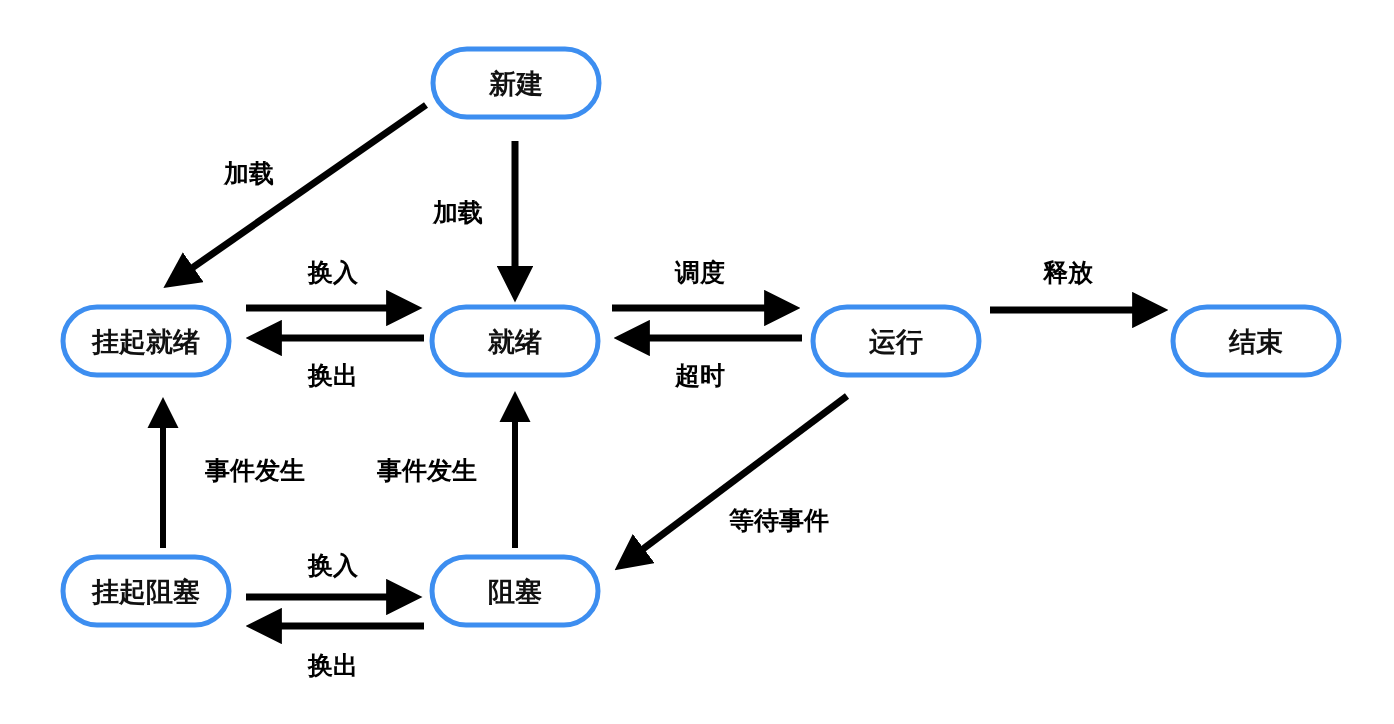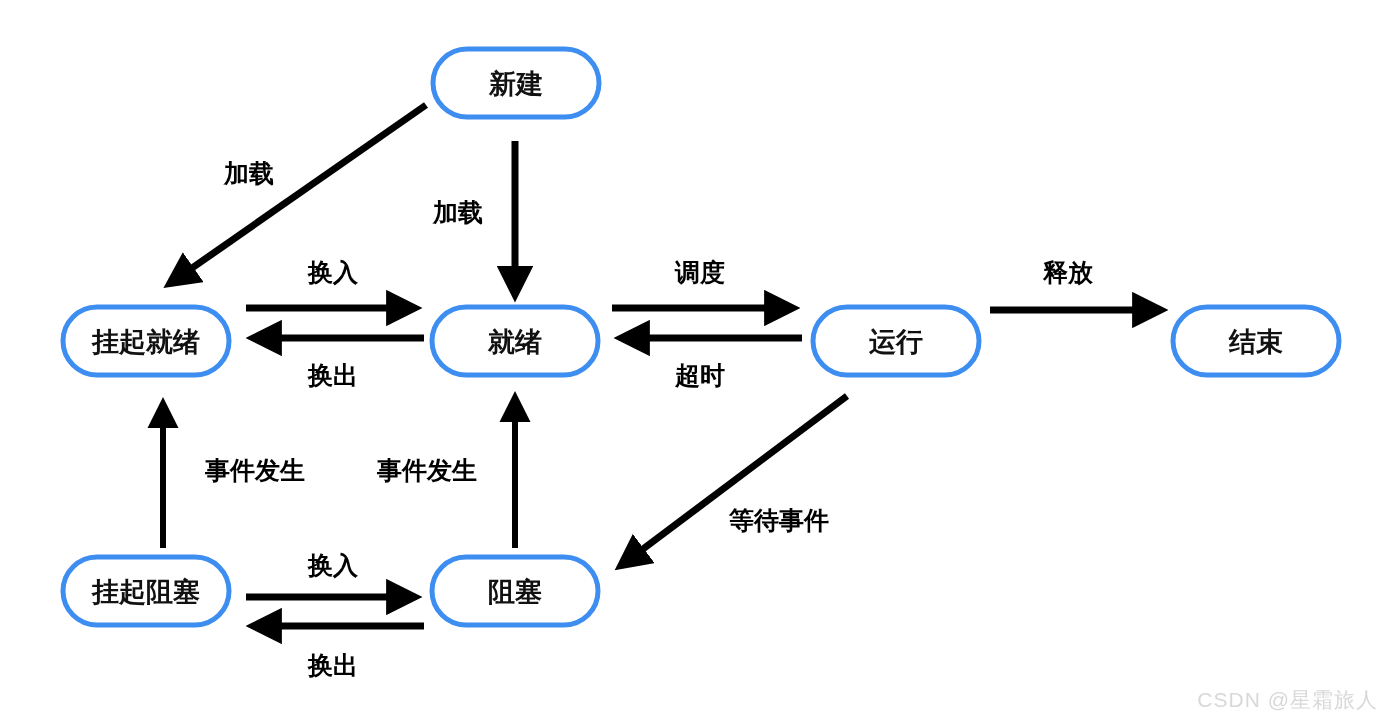--- a/index.html
+++ b/index.html
@@ -169,15 +169,14 @@
       <text class="node-label" x="146" y="592">挂起阻塞</text>
     </g>
 
     <g>
       <rect class="node-box" x="432" y="557" width="166" height="68" rx="34" ry="34"></rect>
       <text class="node-label" x="515" y="592">阻塞</text>
     </g>
 
   </svg>
 
-  <div class="watermark">CSDN @星霜旅人</div>
 
 </div>
 
 </body></html>

